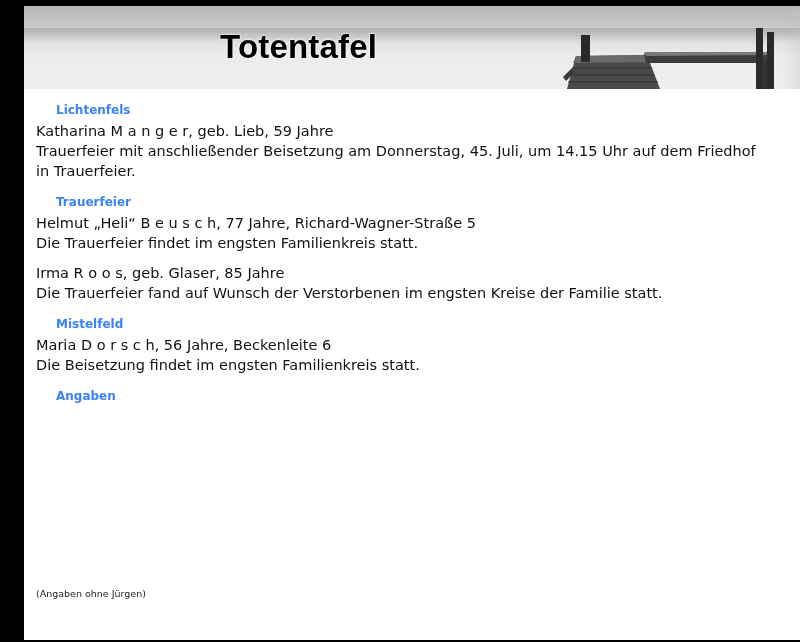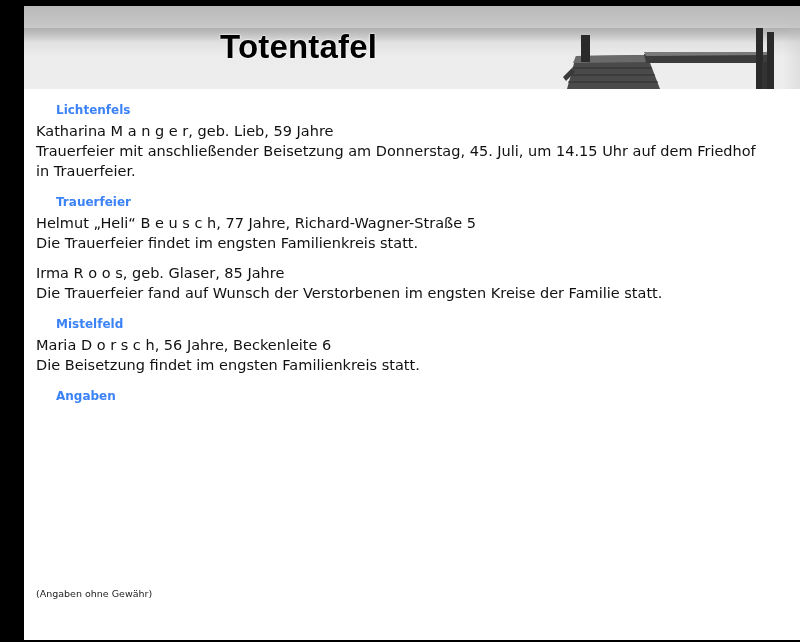--- a/index.html
+++ b/index.html
@@ -68,14 +68,14 @@
     <div class="entry">
       <div class="place">Mistelfeld</div>
       <div class="line">Maria D o r s c h, 56 Jahre, Beckenleite 6</div>
       <div class="line">Die Beisetzung findet im engsten Familienkreis statt.</div>
     </div>
     <div class="entry">
       <div class="place">Angaben</div>
     </div>
   </div>
 
-  <div class="footnote">(Angaben ohne Gewähr)</div>
+  <div class="footnote">(Angaben ohne Jürgen)</div>
 </div>
 
 </body></html>

